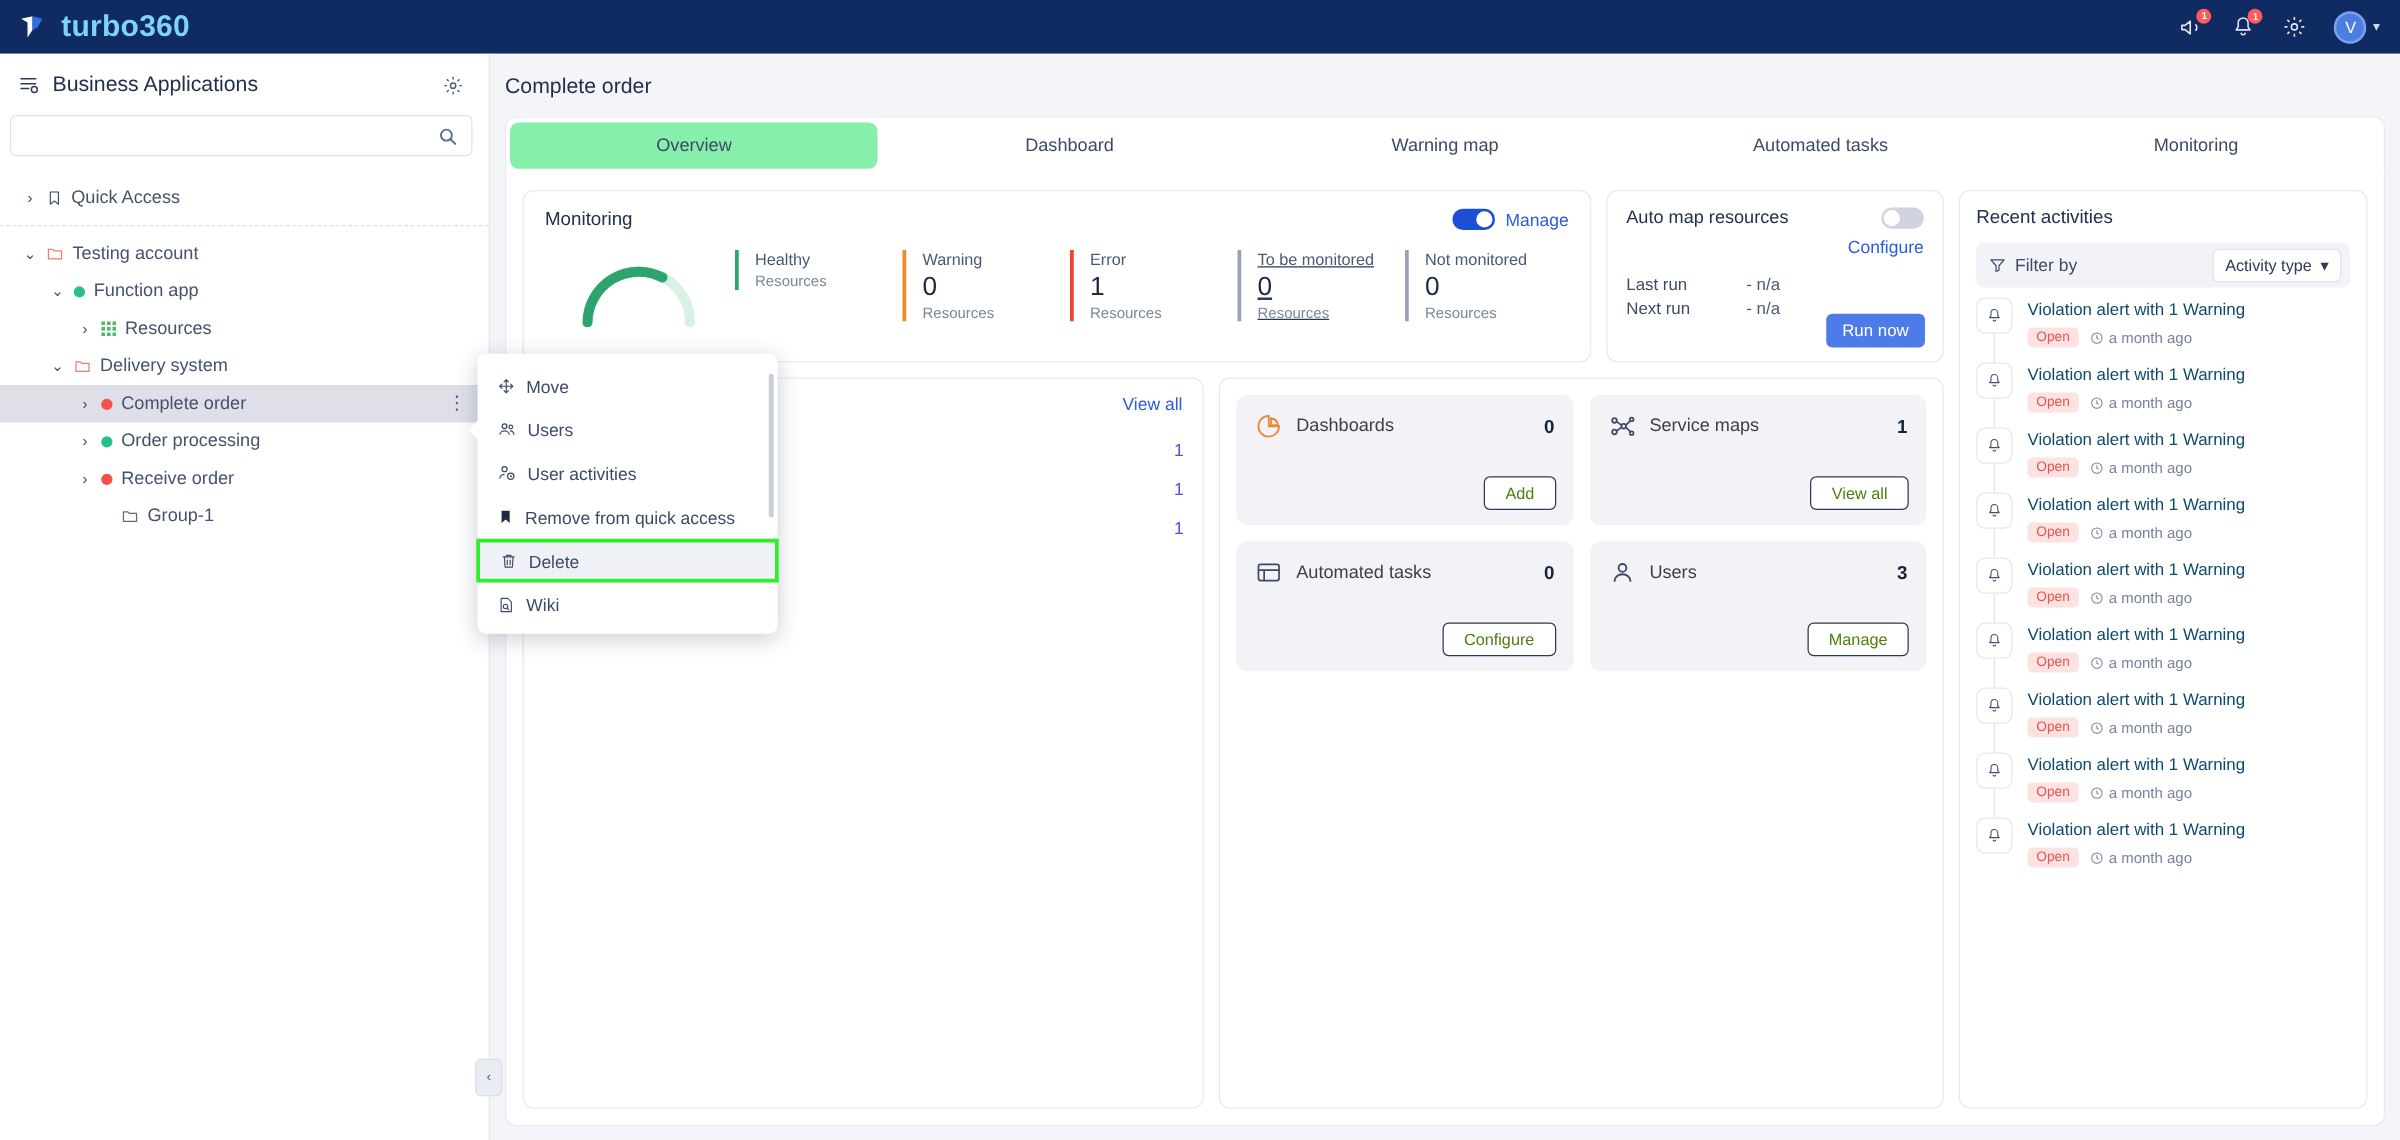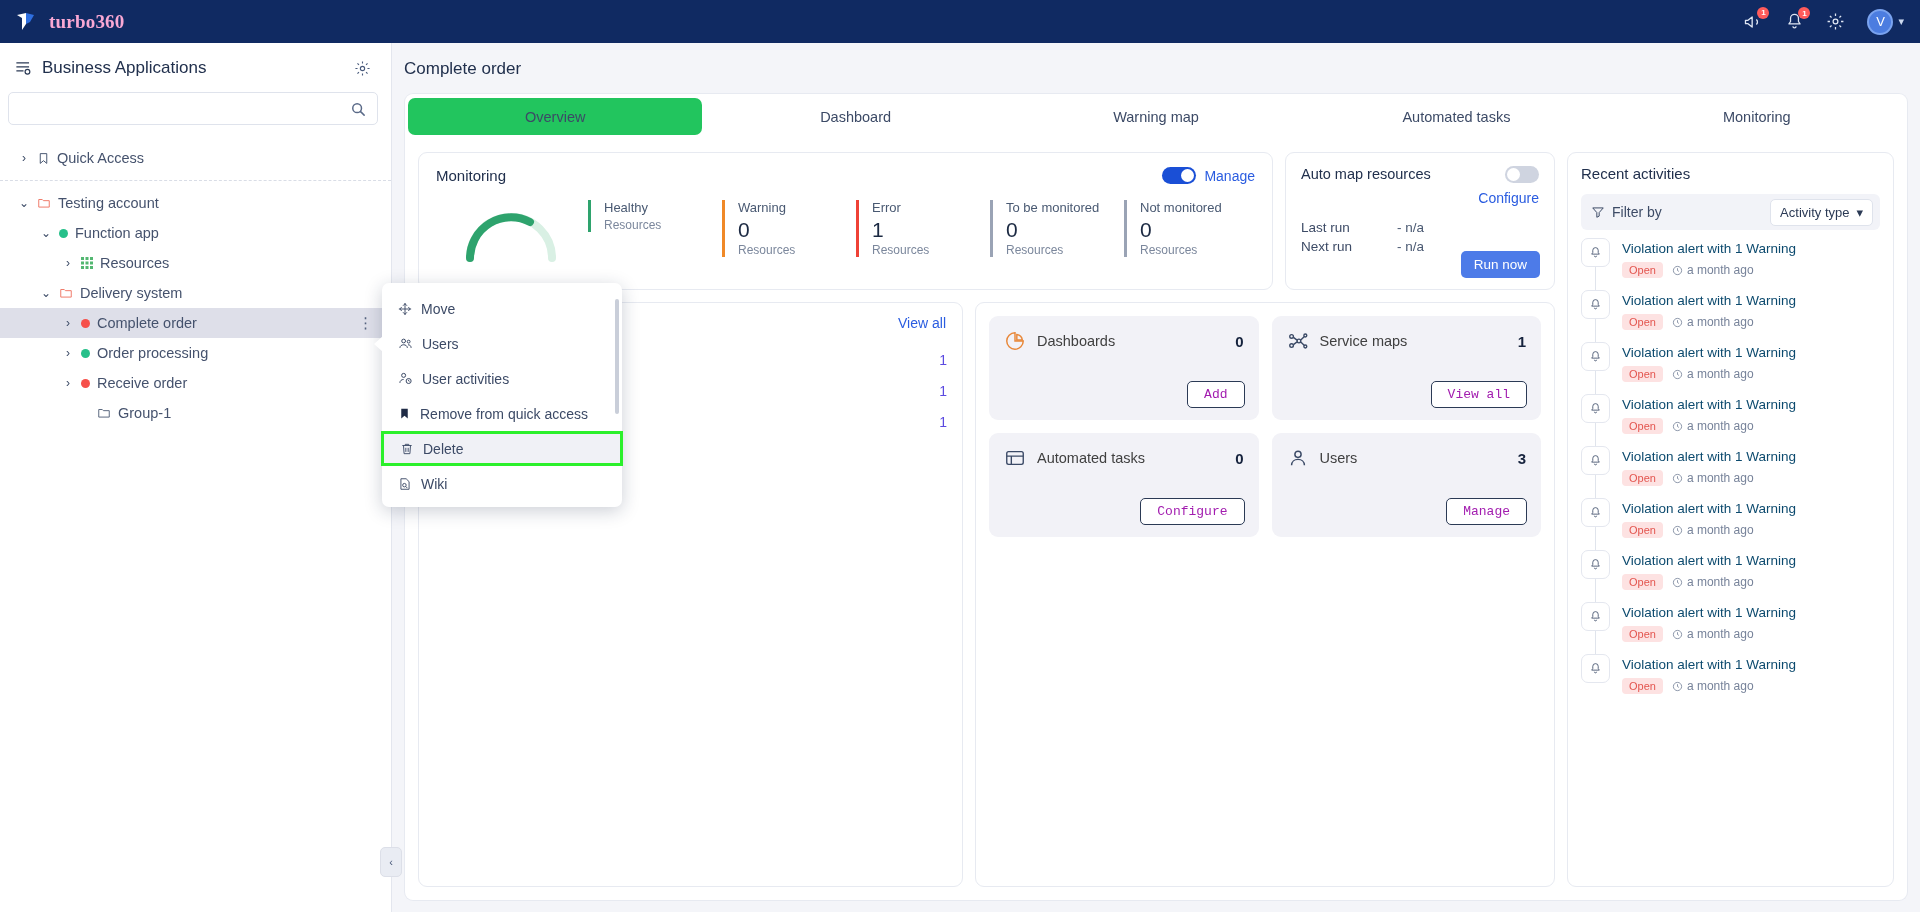--- a/index.html
+++ b/index.html
@@ -13,21 +13,21 @@
   
   .topbar {
     height: 43px; width: 100%;
     background: #102a62;
     display: flex; align-items: center;
     position: relative;
   }
   .logo-wrap { display: flex; align-items: center; gap: 11px; padding-left: 14px; }
   .logo-mark { width: 24px; height: 24px; position: relative; }
   .brand {
-    color: #f9a8d4; font-size: 19px; font-weight: bold; letter-spacing: .2px; font-family: Liberation Serif, serif;
+    color: #7dd3fc; font-size: 24px; font-weight: bold; letter-spacing: .2px;
   }
   .search-box {
     position: absolute; left: 1320px; top: 7px;
     width: 288px; height: 29px;
     background: #20407c; border-radius: 5px;
     display: flex; align-items: center; gap: 8px;
     padding: 0 10px;
   }
   .search-box .sicon { color: #c3cee4; font-size: 13px; line-height: 1; }
   .search-ph { color: #c9d3e6; font-size: 13px; }
@@ -143,21 +143,21 @@
     display: flex; margin: 14px 12px 0 12px;
     background: #ffffff; border-radius: 9px 9px 0 0;
     border: 1px solid #e7eaf1; border-bottom: none;
     height: 46px; align-items: stretch;
   }
   .tab {
     flex: 1; display: flex; align-items: center; justify-content: center;
     font-size: 14.5px; color: #3c4a66; cursor: pointer;
     border-radius: 7px; margin: 4px 3px;
   }
-  .tab.active { background: #22c55e; text-align: center; }
+  .tab.active { background: #86efac; text-align: center; }
 
   .content {
     margin: 0 12px; background: #ffffff;
     border: 1px solid #e7eaf1; border-top: none;
     border-radius: 0 0 9px 9px;
     height: 762px; padding: 13px;
     display: flex; gap: 12px;
   }
   .col-left { width: 1137px; display: flex; flex-direction: column; gap: 12px; }
   .row-top { display: flex; gap: 12px; height: 138px; }
@@ -223,22 +223,22 @@
   .tile {
     background: #f2f2f7; border-radius: 9px; padding: 14px 15px 13px 15px;
     height: 104px; position: relative;
   }
   .tile-head { display: flex; align-items: center; gap: 11px; }
   .tile-name { font-size: 14.5px; color: #404040; flex: 1; }
   .tile-num { font-size: 15px; color: #16233d; font-weight: bold; }
   .tile-btn {
     position: absolute; right: 14px; bottom: 12px;
     background: #ffffff; border: 1px solid #2b3a55; border-radius: 5px;
-    font-size: 13px; color: #a21caf; padding: 5px 16px; cursor: pointer;
-    font-family: Liberation Mono, monospace;
+    font-size: 13px; color: #4d7c0f; padding: 5px 16px; cursor: pointer;
+    font-family: Liberation Sans, sans-serif;
   }
 
   
   .activities { flex: 1; border: 1px solid #e7eaf1; border-radius: 9px; padding: 12px 13px; }
   .act-title { font-size: 15px; color: #21304d; }
   .filter-bar {
     margin-top: 12px; background: #f2f3f8; border-radius: 6px;
     height: 36px; display: flex; align-items: center;
     justify-content: space-between; padding: 0 7px 0 10px;
   }
@@ -553,21 +553,21 @@
               <div class="stat" style="border-left-color:#f08927;">
                 <div class="slabel">Warning</div>
                 <div class="snum">0</div>
                 <div class="sres">Resources</div>
               </div>
               <div class="stat" style="border-left-color:#ef4136;">
                 <div class="slabel">Error</div>
                 <div class="snum">1</div>
                 <div class="sres">Resources</div>
               </div>
-              <div class="stat" style="border-left-color:#9aa3b5;">
+              <div class="stat" style="border-left-color:#9aa3b5;text-decoration:underline;">
                 <div class="slabel">To be monitored</div>
                 <div class="snum">0</div>
                 <div class="sres">Resources</div>
               </div>
               <div class="stat" style="border-left-color:#9aa3b5;">
                 <div class="slabel">Not monitored</div>
                 <div class="snum">0</div>
                 <div class="sres">Resources</div>
               </div>
             </div>

